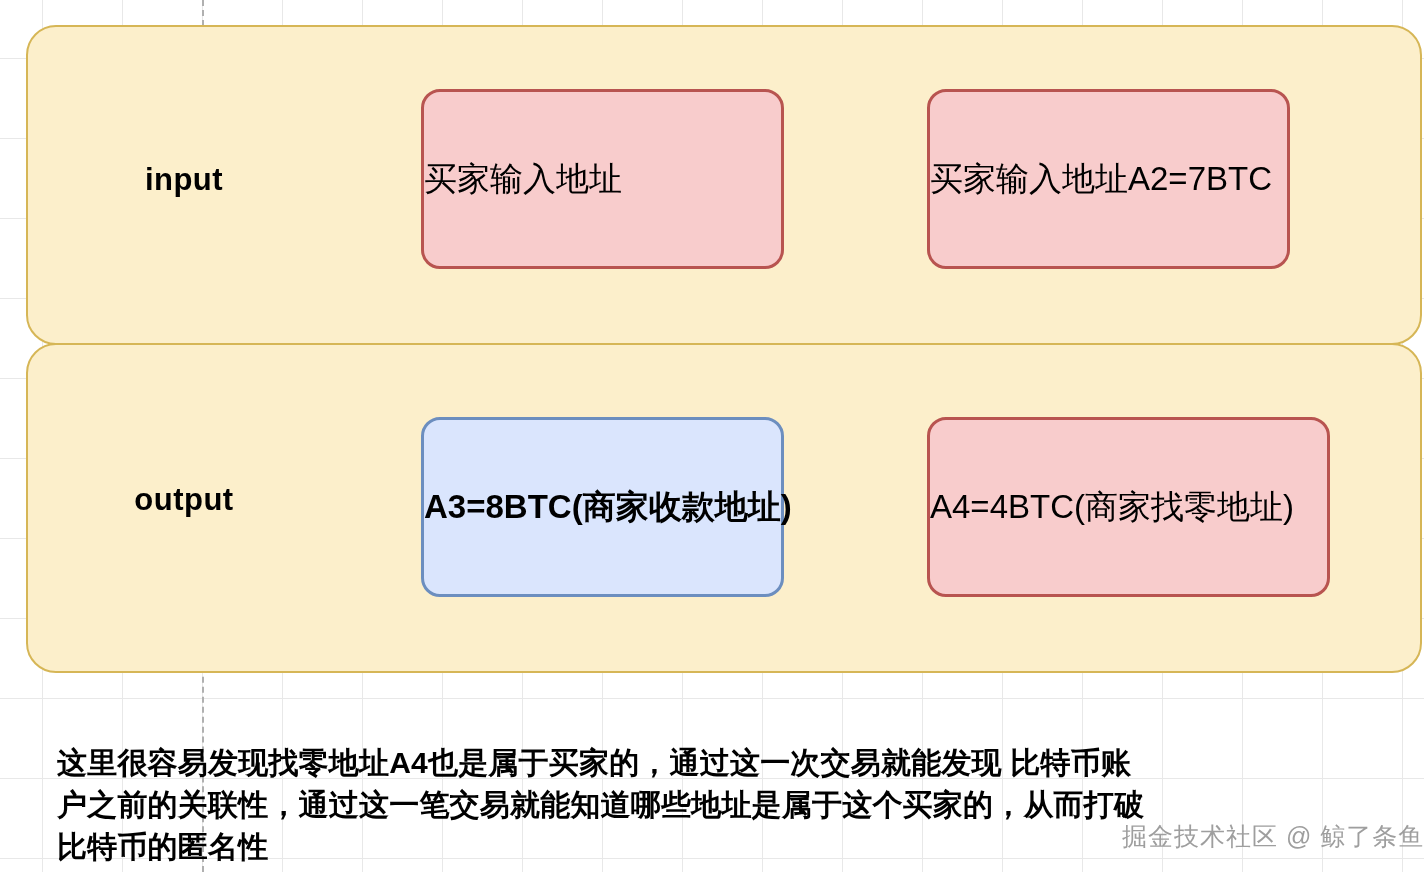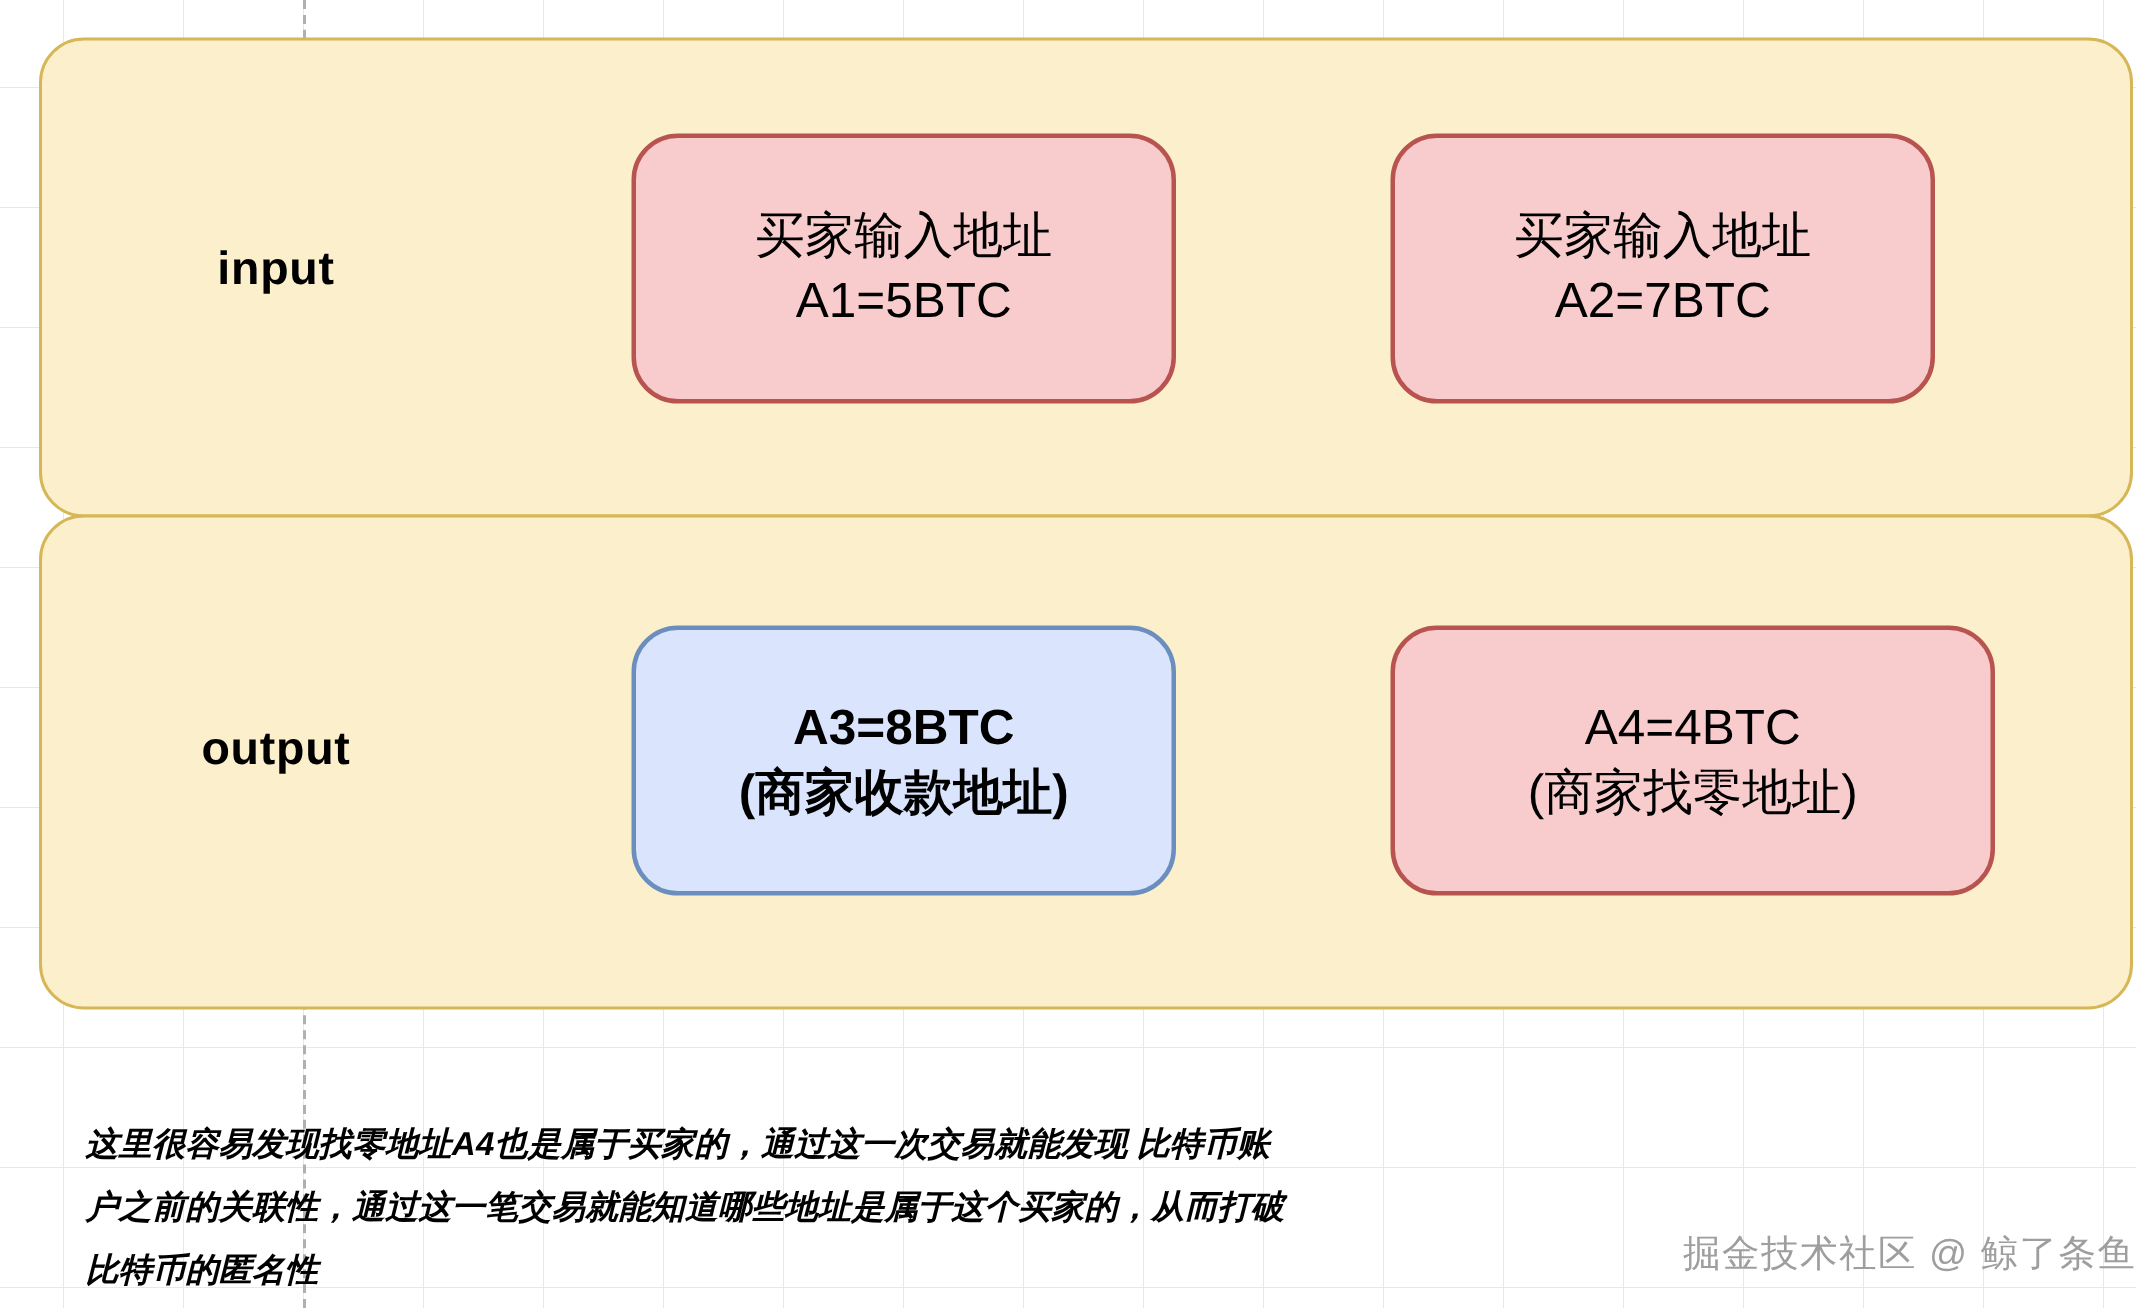--- a/index.html
+++ b/index.html
@@ -63,25 +63,23 @@
     letter-spacing: 0.5px;
     white-space: nowrap;
     transform: translate(-50%, -50%);
   }
   #input-label  { left: 172px; top: 179px; }
   #output-label { left: 172px; top: 499px; }
 
   .addr-box {
     position: absolute;
     box-sizing: border-box;
-    border-radius: 31px;
+    border-radius: 19px;
     display: flex;
-    flex-direction: column;
     align-items: center;
-    justify-content: center;
     text-align: center;
     color: #000000;
     font-size: 33px;
     line-height: 1.30;
   }
   .addr-box .line { display: block; white-space: nowrap; }
   .box-pink { background: #f8cccc; border: 3px solid #b85450; }
   .box-blue { background: #dae5fd; border: 3px solid #6c8ebf; font-weight: bold; }
 
   #box-a1 { left: 409px;  top: 89px;  width: 363px; height: 180px; }
@@ -91,24 +89,23 @@
 
   
   #caption {
     position: absolute;
     left: 57px;
     top: 742px;
     width: 1310px;
     z-index: 3;
     color: #000000;
     font-weight: bold;
-    font-size: 22px;
+    font-size: 30px;
     line-height: 42px;
     letter-spacing: 0.2px;
-    font-style: italic;
   }
   #caption .cap-line { display: block; white-space: nowrap; }
 
   #watermark {
     position: absolute;
     left: 1122px;
     top: 824px;
     z-index: 4;
     color: #9e9e9e;
     font-size: 25px;
@@ -123,21 +120,20 @@
 <div id="grid-layer"></div>
 <div id="page-break-line"></div>
 
 <div id="diagram">
 
   <div class="swimlane" id="input-lane"></div>
   <div class="lane-label" id="input-label">input</div>
 
   <div class="addr-box box-pink" id="box-a1">
     <span class="line">买家输入地址</span>
-    <span class="line">A1=5BTC</span>
   </div>
 
   <div class="addr-box box-pink" id="box-a2">
     <span class="line">买家输入地址</span>
     <span class="line">A2=7BTC</span>
   </div>
 
   <div class="swimlane" id="output-lane"></div>
   <div class="lane-label" id="output-label">output</div>
 

